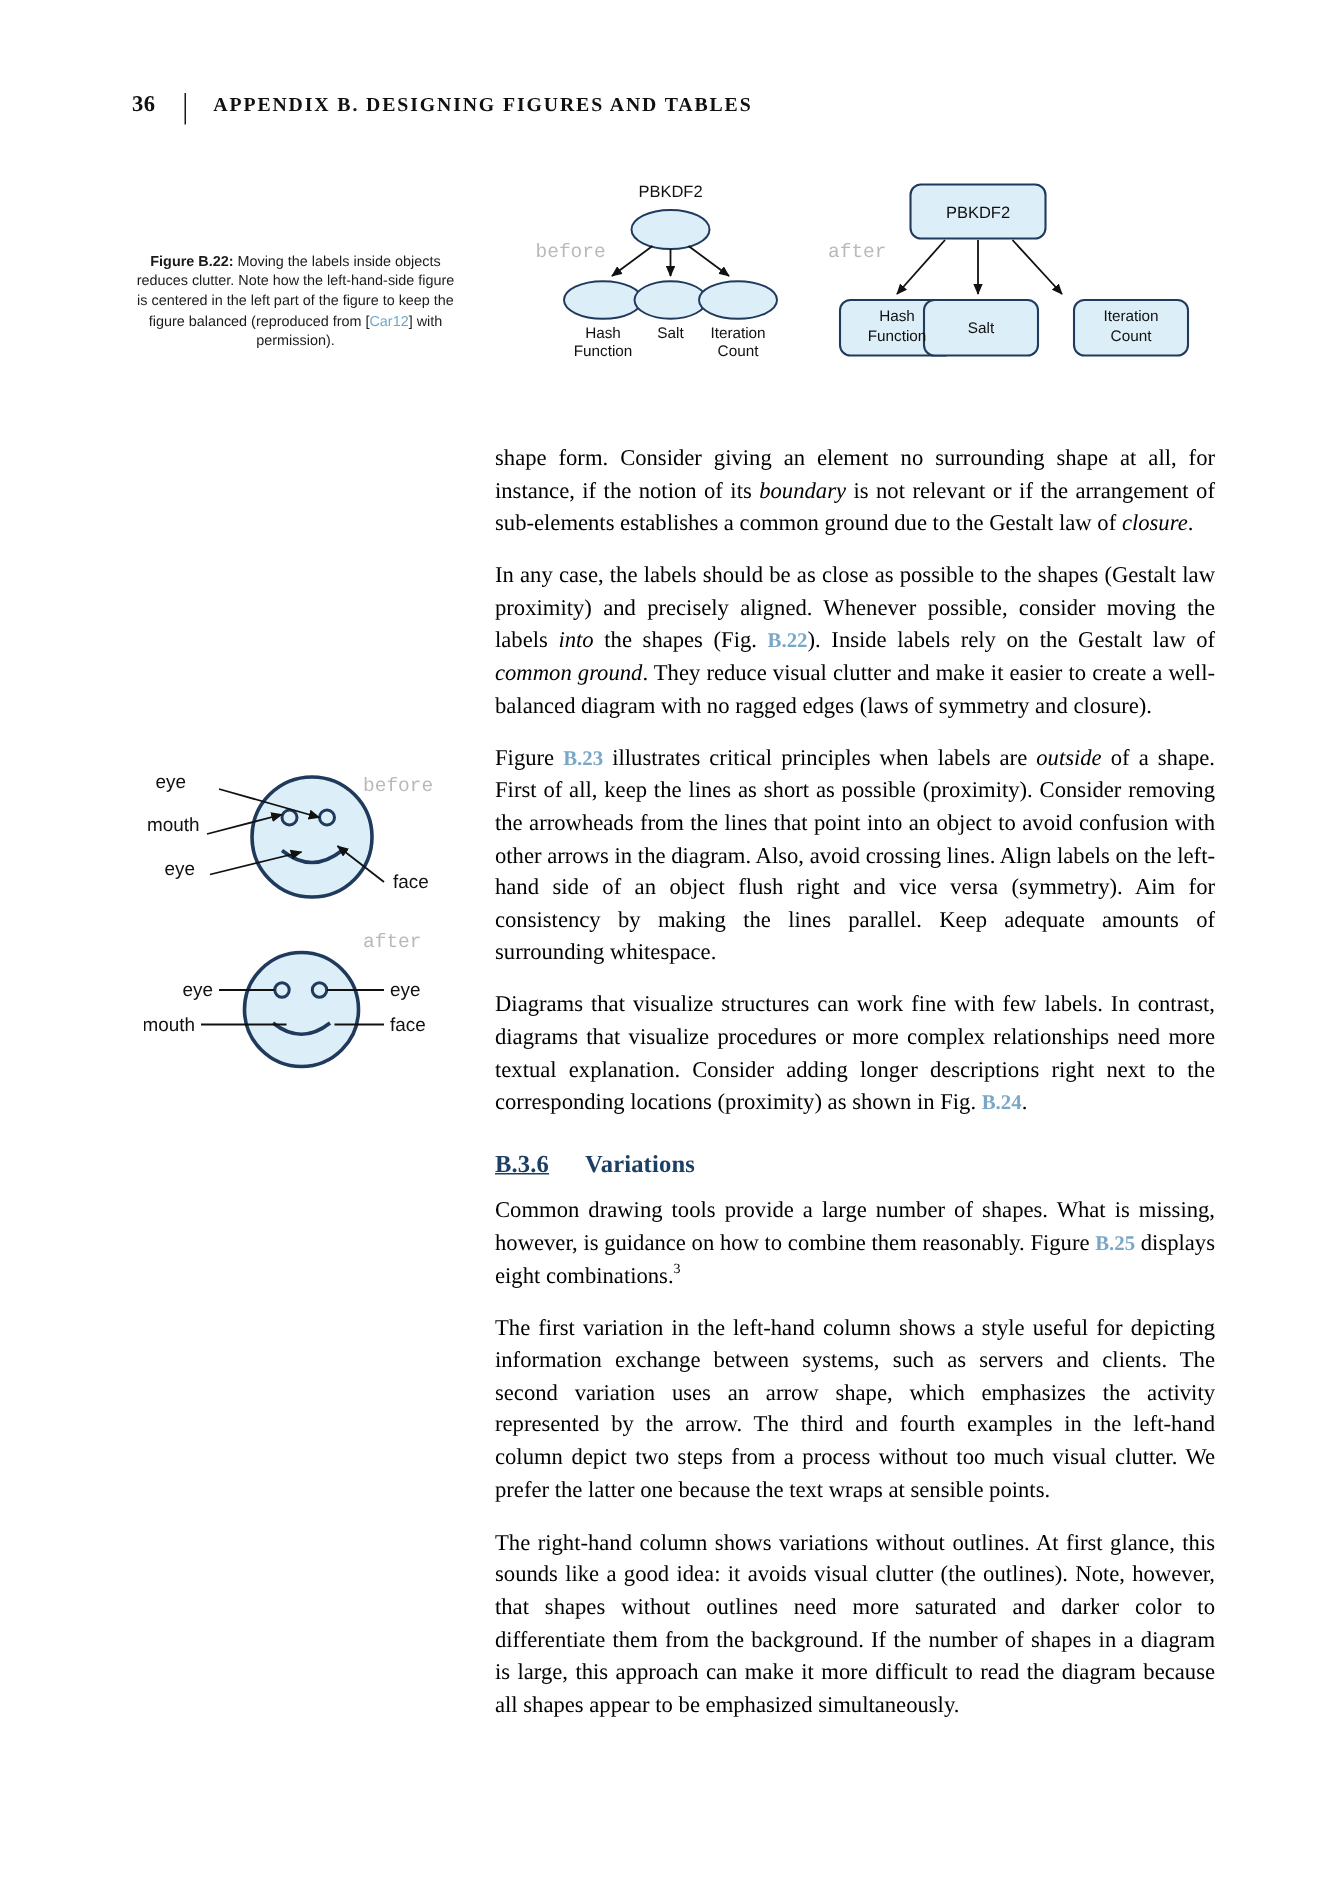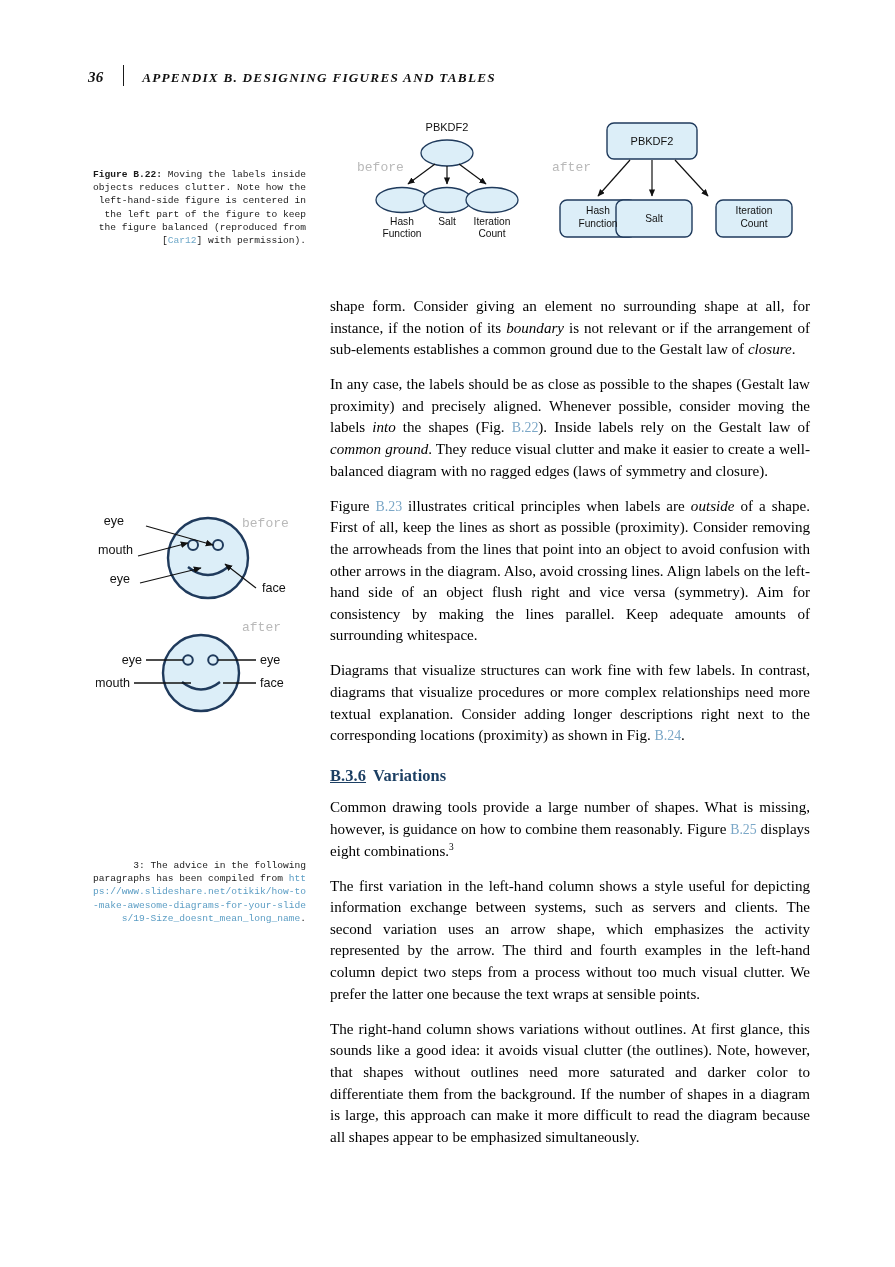--- a/index.html
+++ b/index.html
@@ -9,69 +9,69 @@
     font-family:"Liberation Serif", serif;
     color:#000000;
     position:relative;
     overflow:hidden;
   }
   .page { position:absolute; inset:0; }
 
   
   .runhead {
     position:absolute; left:88px; top:62px; width:720px; height:24px;
-    display:flex; align-items:flex-end;font-style:italic;
+    display:flex; align-items:flex-start;
   }
   .runhead .folio {
     font-family:"Liberation Serif", serif;
     font-size:15px; font-weight:700; letter-spacing:0.3px; color:#111;
   }
   .runhead .rule {
     width:1.6px; height:21px; background:#1a1a1a; margin:0 18px 0 19px;
   }
   .runhead .title {
     font-family:"Liberation Serif", serif;
     font-size:13.2px; font-weight:700; letter-spacing:1.25px;
     color:#111; font-variant:small-caps; text-transform:uppercase;
   }
 
   
   .margin-col {
     position:absolute; left:88px; width:218px;
-    font-family:Liberation Mono, monospace;
+    font-family:Liberation Sans, sans-serif;
     font-size:9.6px; line-height:13.2px; color:#1b1b1b;
-    text-align:right;
+    text-align:center;
   }
   .margin-col .lead { font-weight:700; }
   .cite { color:#6fa8c8; }
 
   #caption-b22 { top:168px; }
   #caption-b23 { top:718px; }
   #footnote-3  { top:859px; }
   #footnote-3 .url { color:#5b9dc4; word-break:break-all; }
 
   
   .body-col {
     position:absolute; left:330px; top:296px; width:480px;
     font-size:15.1px; line-height:21.6px;
     text-align:justify; text-justify:inter-word;
     hyphens:auto;
   }
   .body-col p { margin:0 0 13.5px 0; }
   .xref { color:#7ba7c7; font-variant:small-caps; }
-  .xref-num { font-size:0.92em; }
+  .xref-num { font-size:0.92em;font-weight:bold; }
   em { font-style:italic; }
   sup { font-size:0.62em; vertical-align:super; line-height:0; }
 
   h2.section {
     font-family:"Liberation Serif", serif;
     font-size:16.4px; font-weight:700; color:#1c3f63;
     margin:18px 0 11px 0; letter-spacing:0.1px;
   }
-  h2.section .num { margin-right:7px;text-decoration:underline; }
+  h2.section .num { margin-right:24px;text-decoration:underline; }
 
   
   .fig { position:absolute; }
   #fig-b22 { left:330px; top:108px; width:500px; height:145px; }
   #fig-b23 { left:96px; top:500px; width:215px; height:210px; }
 
   .ba-label {
     font-family:Liberation Mono, monospace;
     font-size:13px; color:#b9b9b9;
     position:absolute;
@@ -193,23 +193,20 @@
         <text class="face-label" x="164" y="164" text-anchor="start">eye</text>
         <text class="face-label" x="34" y="187" text-anchor="end">mouth</text>
         <text class="face-label" x="164" y="187" text-anchor="start">face</text>
       </g>
     </svg>
     <span class="ba-label" style="left:146px; top:16px;">before</span>
     <span class="ba-label" style="left:146px; top:120px;">after</span>
   </div>
 
 
-  <div class="margin-col" id="footnote-3">
-    <span>3:</span><span> The advice in the following paragraphs has been compiled from </span><span class="url">https://www.slideshare.net/otikik/how-to-make-awesome-diagrams-for-your-slides/19-Size_doesnt_mean_long_name</span><span>.</span>
-  </div>
 
   <div class="body-col">
 
     <p><span>shape form. Consider giving an element no surrounding shape at all, for instance, if the notion of its </span><em>boundary</em><span> is not relevant or if the arrangement of sub-elements establishes a common ground due to the Gestalt law of </span><em>closure</em><span>.</span></p>
 
     <p><span>In any case, the labels should be as close as possible to the shapes (Gestalt law proximity) and precisely aligned. Whenever possible, consider moving the labels </span><em>into</em><span> the shapes (Fig. </span><span class="xref xref-num">B.22</span><span>). Inside labels rely on the Gestalt law of </span><em>common ground</em><span>. They reduce visual clutter and make it easier to create a well-balanced diagram with no ragged edges (laws of symmetry and closure).</span></p>
 
     <p><span>Figure </span><span class="xref xref-num">B.23</span><span> illustrates critical principles when labels are </span><em>outside</em><span> of a shape. First of all, keep the lines as short as possible (proximity). Consider removing the arrowheads from the lines that point into an object to avoid confusion with other arrows in the diagram. Also, avoid crossing lines. Align labels on the left-hand side of an object flush right and vice versa (symmetry). Aim for consistency by making the lines parallel. Keep adequate amounts of surrounding whitespace.</span></p>
 
     <p><span>Diagrams that visualize structures can work fine with few labels. In contrast, diagrams that visualize procedures or more complex relationships need more textual explanation. Consider adding longer descriptions right next to the corresponding locations (proximity) as shown in Fig. </span><span class="xref xref-num">B.24</span><span>.</span></p>

